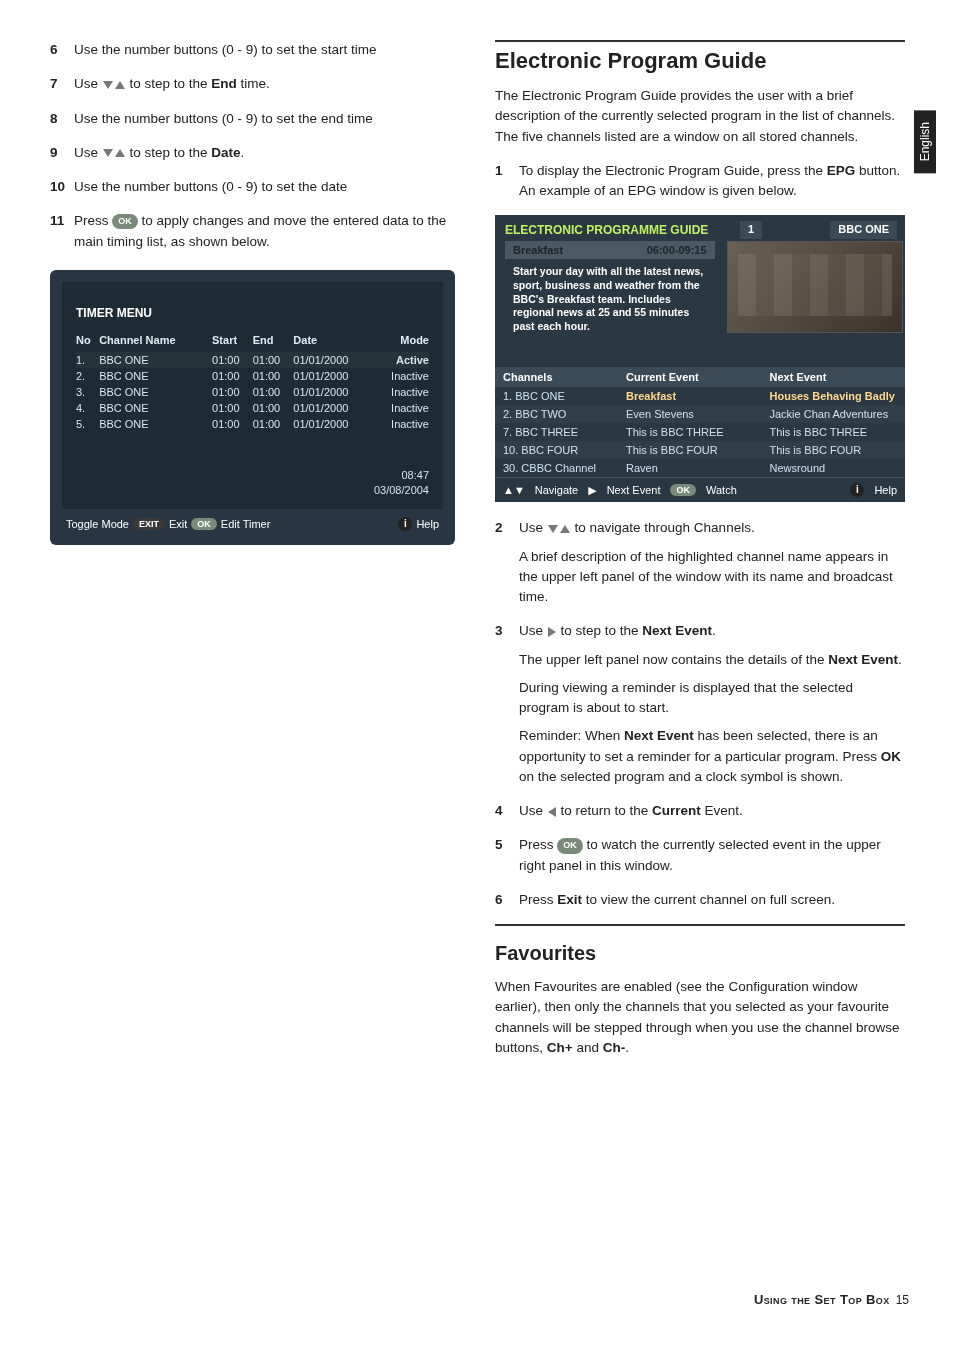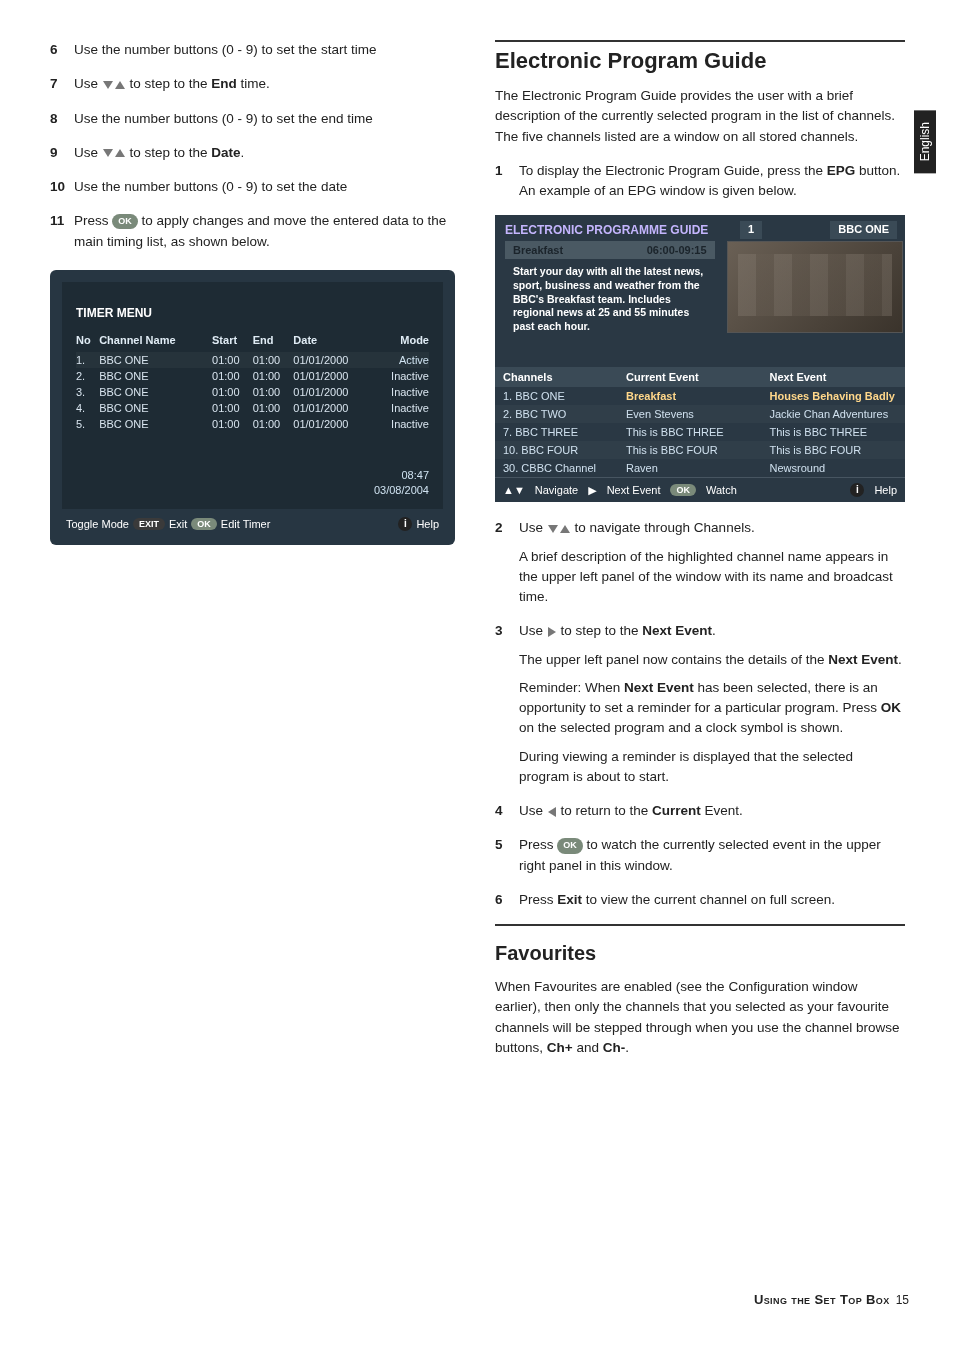--- a/index.html
+++ b/index.html
@@ -88,38 +88,38 @@
     }
     .tv-title { color: #fff; font-weight: 700; font-size: 12px; margin-bottom: 14px; }
     .timer-table { width: 100%; font-size: 11px; color: #d8e4ee; border-collapse: collapse; }
     .timer-table th { text-align: left; font-weight: 700; color: #e0ecf5; font-size: 11px; padding-bottom: 6px; }
     .timer-table td { padding: 2px 0; }
     .timer-table .col-no { width: 24px; }
     .timer-table .col-name { width: 120px; margin-left: 35px; }
     .timer-table .col-time { width: 42px; }
     .timer-table .col-date { width: 82px; }
     .timer-table .col-mode { width: 58px; text-align: right; }
-    .row-active td:last-child { color: #cfe2f0; font-weight: 400; }
+    .row-active td:last-child { color: #cfe2f0; font-weight: 700; }
     .row-active { background: rgba(255,255,255,0.04); }
     .tv-meta { text-align: right; color: #cfe2f0; font-size: 11px; margin-top: 36px; line-height: 1.4; }
     .tv-footer { color: #fff; font-size: 11px; padding: 8px 4px 2px 4px; display: flex; align-items: center; gap: 4px; }
     .tv-footer .spacer { flex: 1; }
     
     .h2 { font-size: 22px; font-weight: 700; margin-bottom: 12px; }
     .intro-text { line-height: 1.5; margin-bottom: 14px; }
     .epg-box {
       background: #2a3844;
       margin-top: 10px;
       margin-bottom: 16px;
       font-size: 11px;
       color: #dde7ef;
     }
     .epg-left { width: 56%; padding: 8px 10px 4px 10px; }
     .epg-right { width: 44%; padding: 0; position: relative; }
-    .epg-title-bar { color: #c4b5fd; font-weight: 700; font-size: 12px; margin-bottom: 4px; display:flex; }
+    .epg-title-bar { color: #bef264; font-weight: 700; font-size: 12px; margin-bottom: 4px; display:flex; }
     .epg-chname { text-align: right; color:#fff; font-weight:700; font-size:11px; padding:2px 8px; background:#3a4a56; }
     .epg-prog { background:#4a5963; display:flex; padding:3px 8px; margin-top:4px; font-weight:700; color:#1b242b; }
     .epg-prog-time { margin-left:auto; }
     .epg-desc { color:#fff; font-size:10.5px; line-height:1.3; padding:6px 8px; font-weight:700; }
     .epg-preview {
       background: linear-gradient(135deg,#6a6055,#3a332b);
       height: 92px;
       margin: 2px 2px 0 2px;
       border: 1px solid #555;
       position:relative;
@@ -342,22 +342,22 @@
 
     <ol class="steps">
       <li>
           <span class="step-num">2</span>
           <div class="step-body"><span>Use </span><span class="icon-arrow-down"></span><span class="icon-arrow-up"></span><span> to navigate through Channels.</span><p>A brief description of the highlighted channel name appears in the upper left panel of the window with its name and broadcast time.</p></div>
         </li>
       <li>
           <span class="step-num">3</span>
           <div class="step-body"><span>Use </span><span class="icon-arrow-right"></span><span> to step to the </span><span class="b">Next Event</span><span>.</span>
         <p><span>The upper left panel now contains the details of the </span><span class="b">Next Event</span><span>.</span></p>
+        <p>During viewing a reminder is displayed that the selected program is about to start.</p>
         <p><span>Reminder: When </span><span class="b">Next Event</span><span> has been selected, there is an opportunity to set a reminder for a particular program. Press </span><span class="b">OK</span><span> on the selected program and a clock symbol is shown.</span></p>
-        <p>During viewing a reminder is displayed that the selected program is about to start.</p>
       </div>
         </li>
       <li>
           <span class="step-num">4</span>
           <div class="step-body"><span>Use </span><span class="icon-arrow-left"></span><span> to return to the </span><span class="b">Current</span><span> Event.</span></div>
         </li>
       <li>
           <span class="step-num">5</span>
           <div class="step-body"><span>Press </span><span class="icon-ok-pill">OK</span><span> to watch the currently selected event in the upper right panel in this window.</span></div>
         </li>

